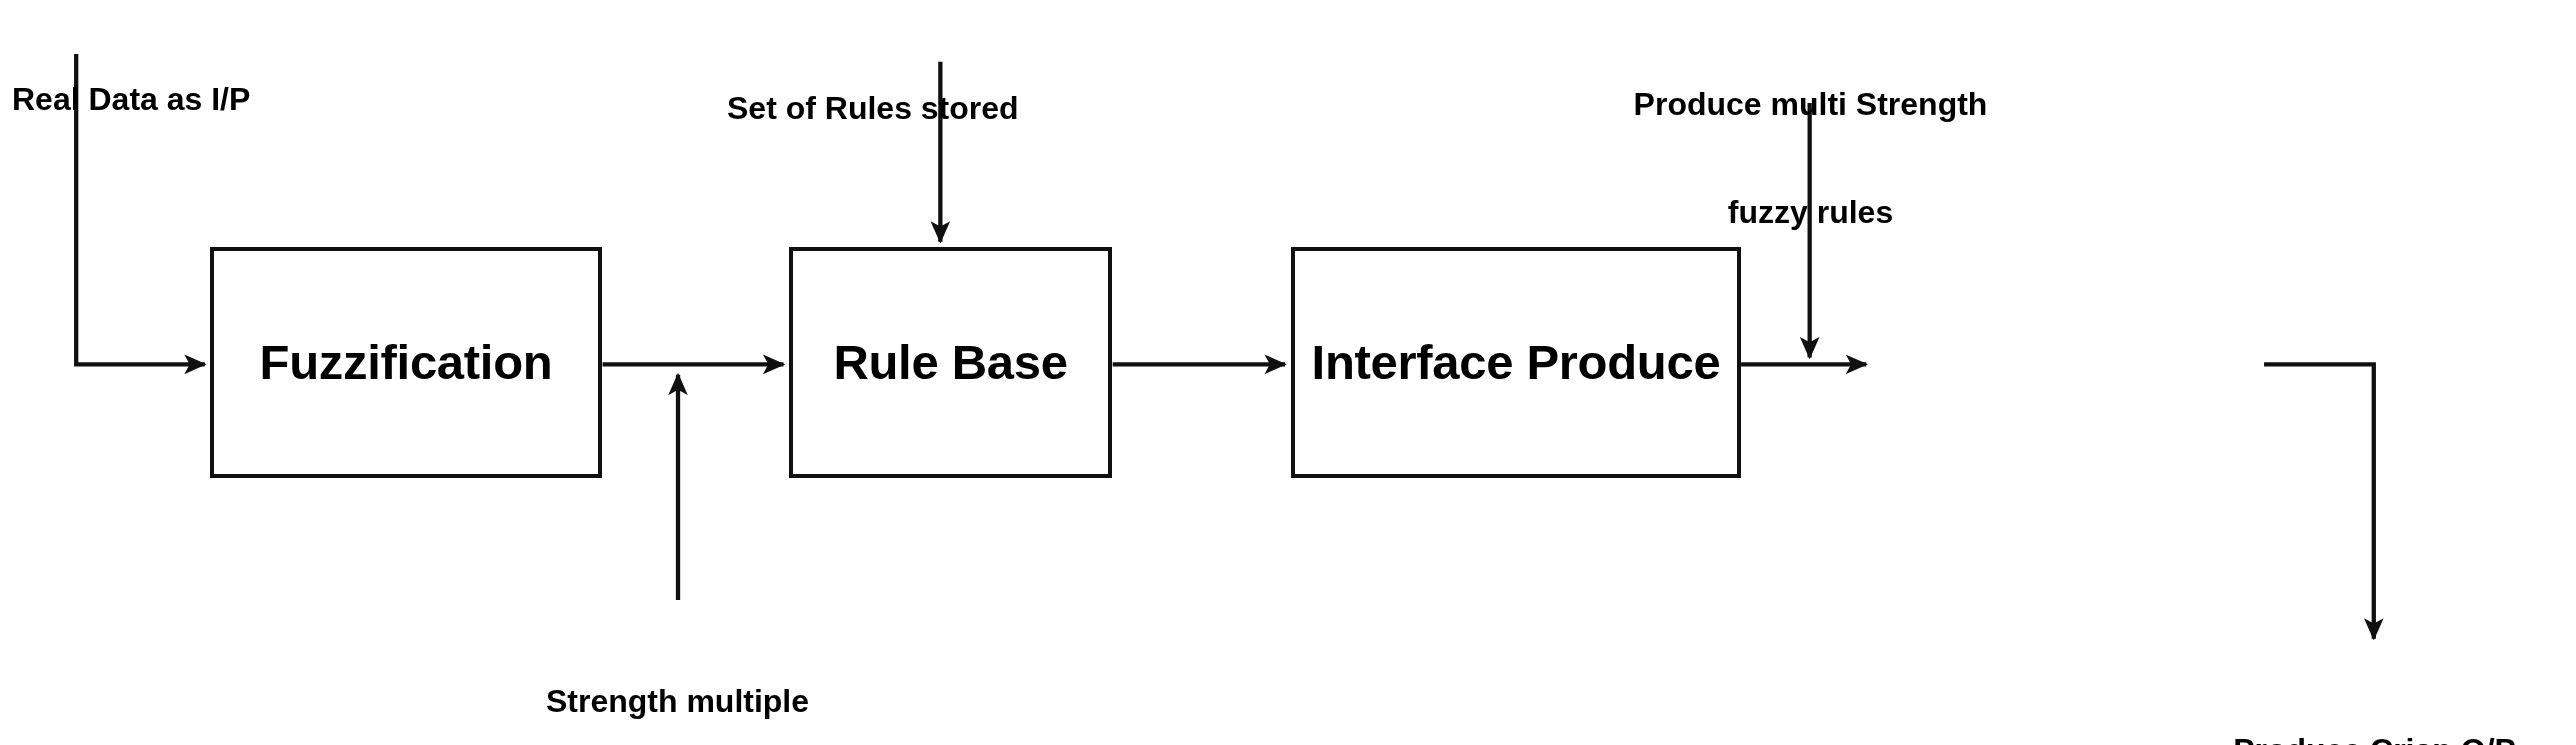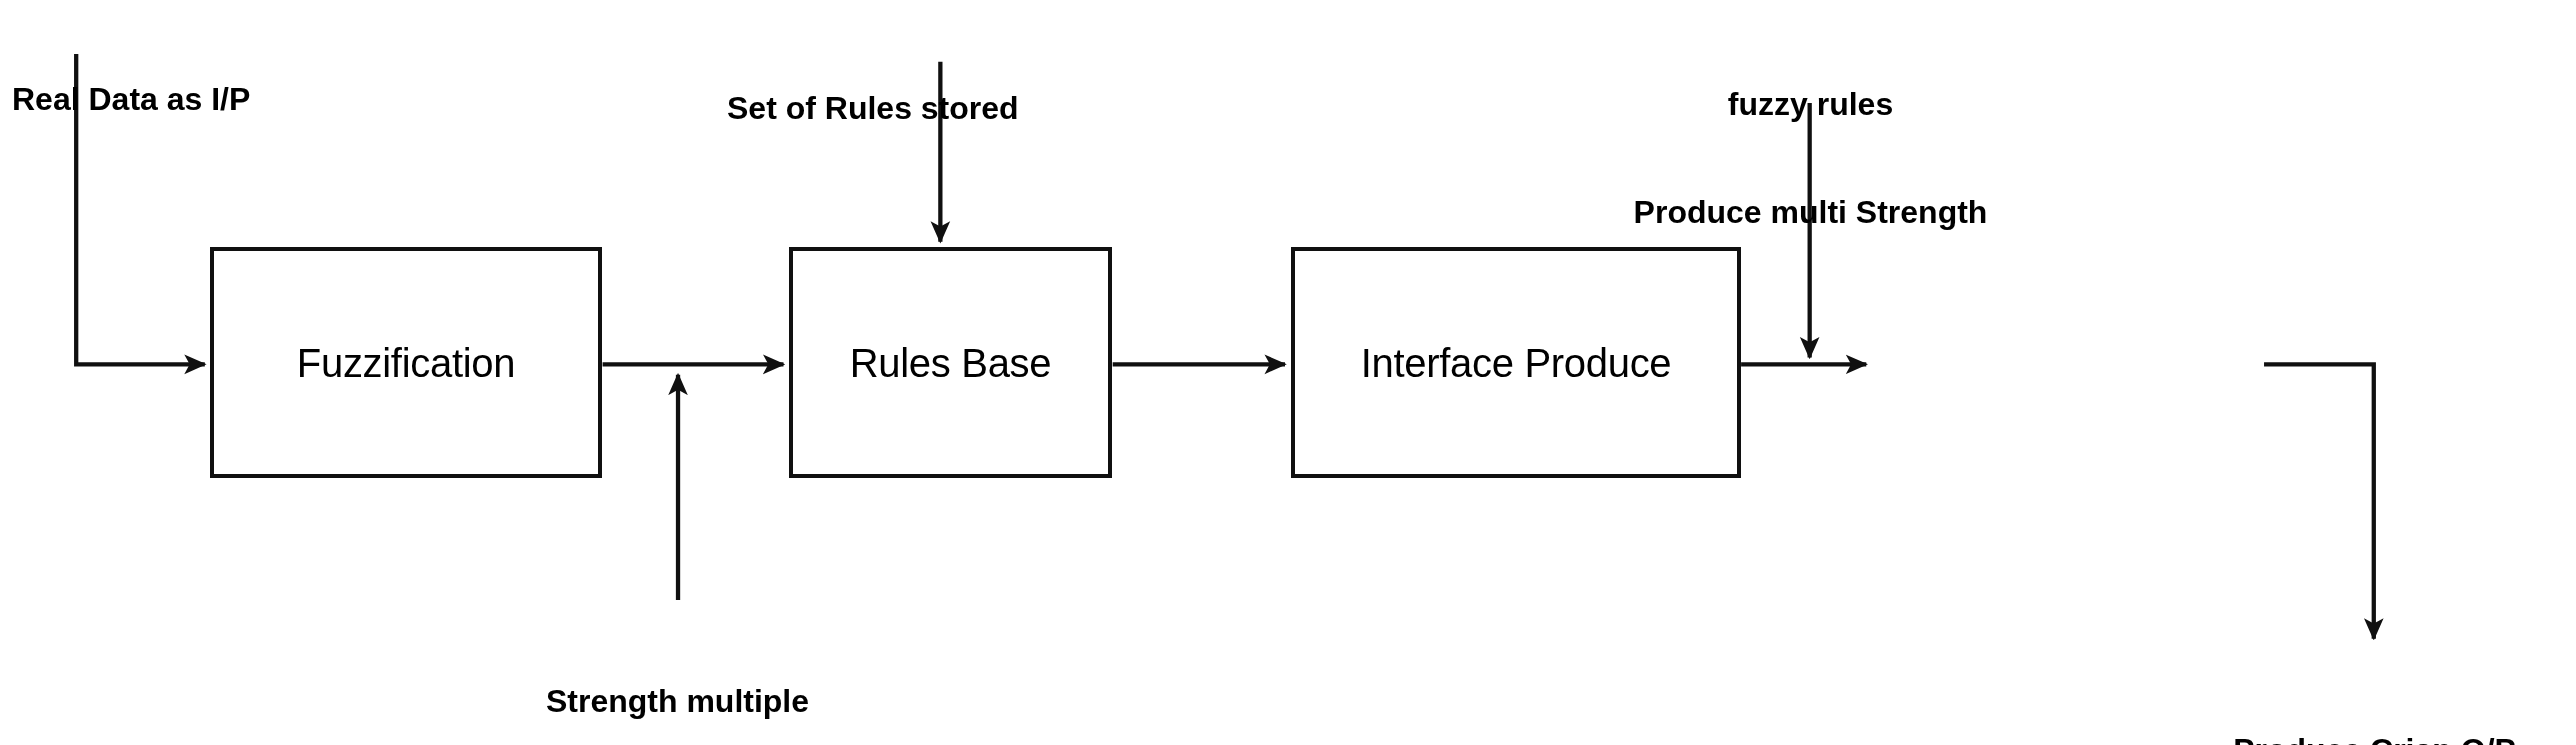--- a/index.html
+++ b/index.html
@@ -26,22 +26,22 @@
     position: absolute;
     box-sizing: border-box;
     border: 4.3px solid #101010;
     background: #ffffff;
     display: flex;
     align-items: center;
     justify-content: center;
   }
   .node-label {
     font-family: "Liberation Sans", sans-serif;
-    font-weight: normal;
-    font-size: 40px;
+    font-weight: bold;
+    font-size: 49px;
     color: #000000;
     line-height: 1.05;
     white-space: nowrap;
     letter-spacing: -0.3px;
   }
   .annot {
     position: absolute;
     font-family: "Liberation Sans", sans-serif;
     font-weight: bold;
     font-size: 32px;
@@ -95,39 +95,39 @@
     <g>
       <path d="M 2640 425 L 2768 425 L 2768 745" fill="none" stroke="#101010" stroke-width="5" marker-end="url(#ah)"></path>
     </g>
   </svg>
 
   <div class="node-box" style="left:210px; top:247px; width:392px; height:231px;">
     <span class="node-label">Fuzzification</span>
   </div>
 
   <div class="node-box" style="left:789px; top:247px; width:323px; height:231px;">
-    <span class="node-label">Rules Base</span>
+    <span class="node-label">Rule Base</span>
   </div>
 
   <div class="node-box" style="left:1291px; top:247px; width:450px; height:231px;">
     <span class="node-label">Interface Produce</span>
   </div>
 
 
   <div class="annot left" style="left:12px; top:10.3px;">
     <div>Real Data as I/P</div>
   </div>
 
   <div class="annot left" style="left:727px; top:19px;">
     <div>Set of Rules stored</div>
   </div>
 
   <div class="annot center" style="left:1553px; top:15.4px; width:515px;">
+    <div>Produce multi Strength</div>
     <div>fuzzy rules</div>
-    <div>Produce multi Strength</div>
   </div>
 
   <div class="annot center" style="left:420px; top:612px; width:515px;">
     <div>Strength multiple</div>
     
   </div>
 
   <div class="annot center" style="left:2117px; top:661px; width:515px;">
     <div>Produce Crisp O/P</div>
   </div>

